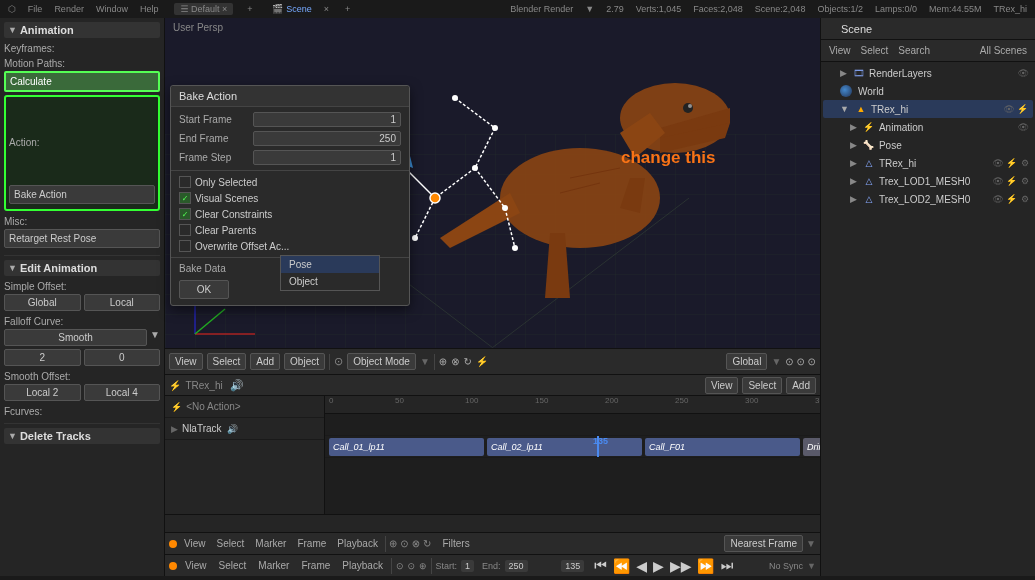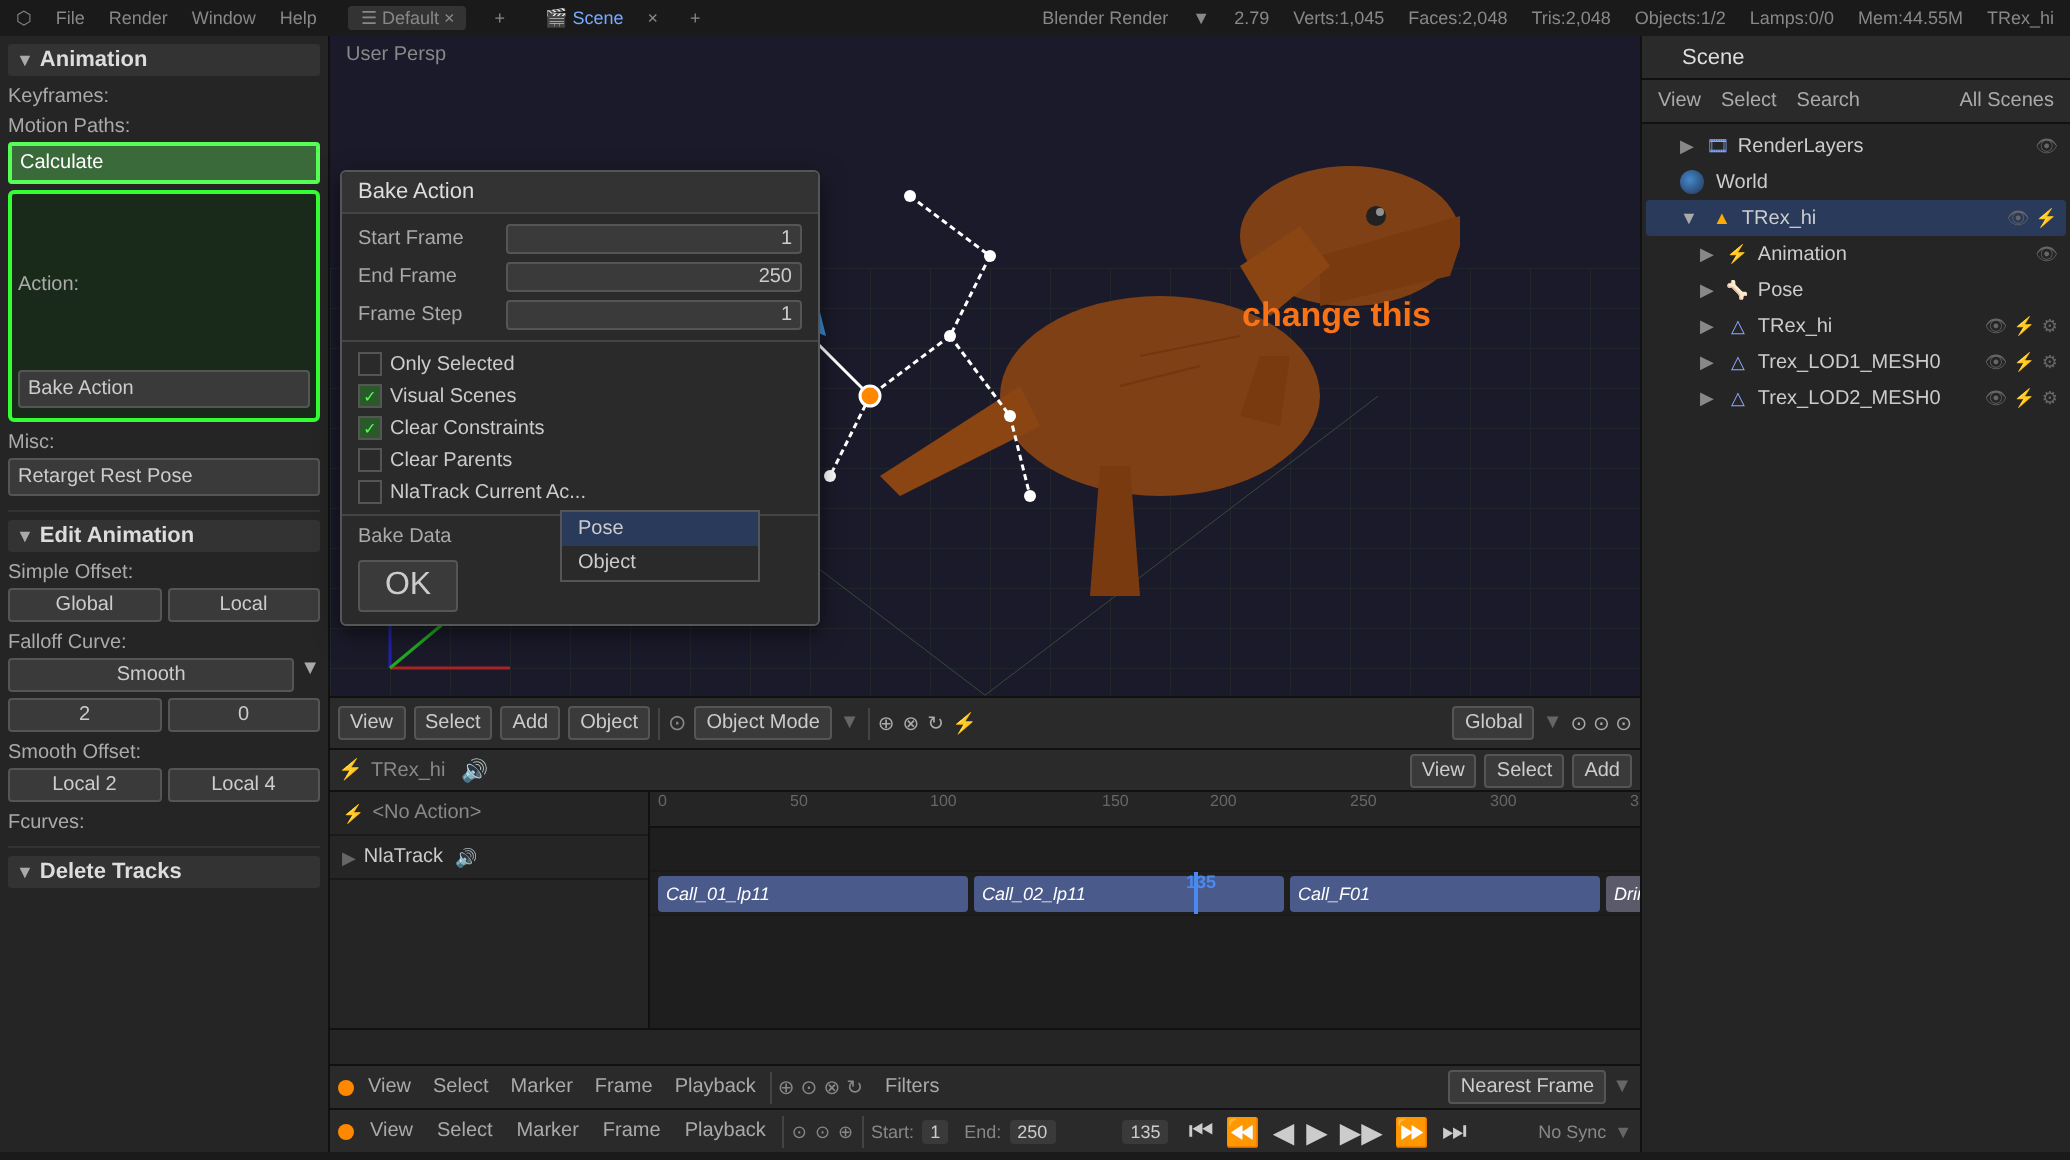--- a/index.html
+++ b/index.html
@@ -478,21 +478,21 @@
   <span style="margin-left:2px;">+</span>
   <span style="margin-left:8px; color:#7af;">🎬 Scene</span>
   <span>×</span>
   <span style="margin-left:4px;">+</span>
   <span class="spacer"></span>
   <span>Blender Render</span>
   <span>▼</span>
   <span>2.79</span>
   <span>Verts:1,045</span>
   <span>Faces:2,048</span>
-  <span>Tris:2,048</span>
+  <span>Scene:2,048</span>
   <span>Objects:1/2</span>
   <span>Lamps:0/0</span>
   <span>Mem:44.55M</span>
   <span>TRex_hi</span>
 </div>
 
 <div class="main-layout">
 
   <div class="left-sidebar">
     <div class="left-panel">
@@ -684,21 +684,21 @@
             <span style="font-size:9px; color:#666; margin-left:2px;">🔊</span>
           </div>
         </div>
 
         <div class="nla-right">
 
           <div style="height:18px; background:#252525; border-bottom:1px solid #111; position:relative;">
             <div class="tick" style="left:4px;">0</div>
             <div class="tick" style="left:70px;">50</div>
             <div class="tick" style="left:140px;">100</div>
-            <div class="tick" style="left:226px;">150</div>
+            <div class="tick" style="left:210px;">150</div>
             <div class="tick" style="left:280px;">200</div>
             <div class="tick" style="left:350px;">250</div>
             <div class="tick" style="left:420px;">300</div>
             <div class="tick" style="left:490px;">350</div>
 
           </div>
 
           <div class="nla-track"></div>
 
           <div class="nla-track" style="position:relative;">
@@ -909,30 +909,30 @@
     <span class="bake-check-label">Clear Constraints</span>
   </div>
 
   <div class="bake-checkbox-row">
     <div class="bake-check-empty"></div>
     <span class="bake-check-label">Clear Parents</span>
   </div>
 
   <div class="bake-checkbox-row">
     <div class="bake-check-empty"></div>
-    <span class="bake-check-label">NlaTrack Current Ac...</span>
+    <span class="bake-check-label">Overwrite Offset Ac...</span>
   </div>
 
   <div class="bake-separator"></div>
 
   <div class="bake-row">
     <span class="bake-label">Bake Data</span>
   </div>
 
   <div style="padding: 4px 8px 6px 8px;">
-    <button style="width:50px; background:#3a3a3a; border:1px solid #555; color:#ccc; font-size:16px; padding:3px; border-radius:2px; cursor:pointer;">OK</button>
+    <button style="width:50px; background:#3a3a3a; border:1px solid #555; color:#ccc; font-size:10px; padding:3px; border-radius:2px; cursor:pointer;">OK</button>
   </div>
 </div>
 
 <div class="bake-dropdown">
   <div class="bake-dropdown-item selected">Pose</div>
   <div class="bake-dropdown-item">Object</div>
 </div>
 
 </body></html>

